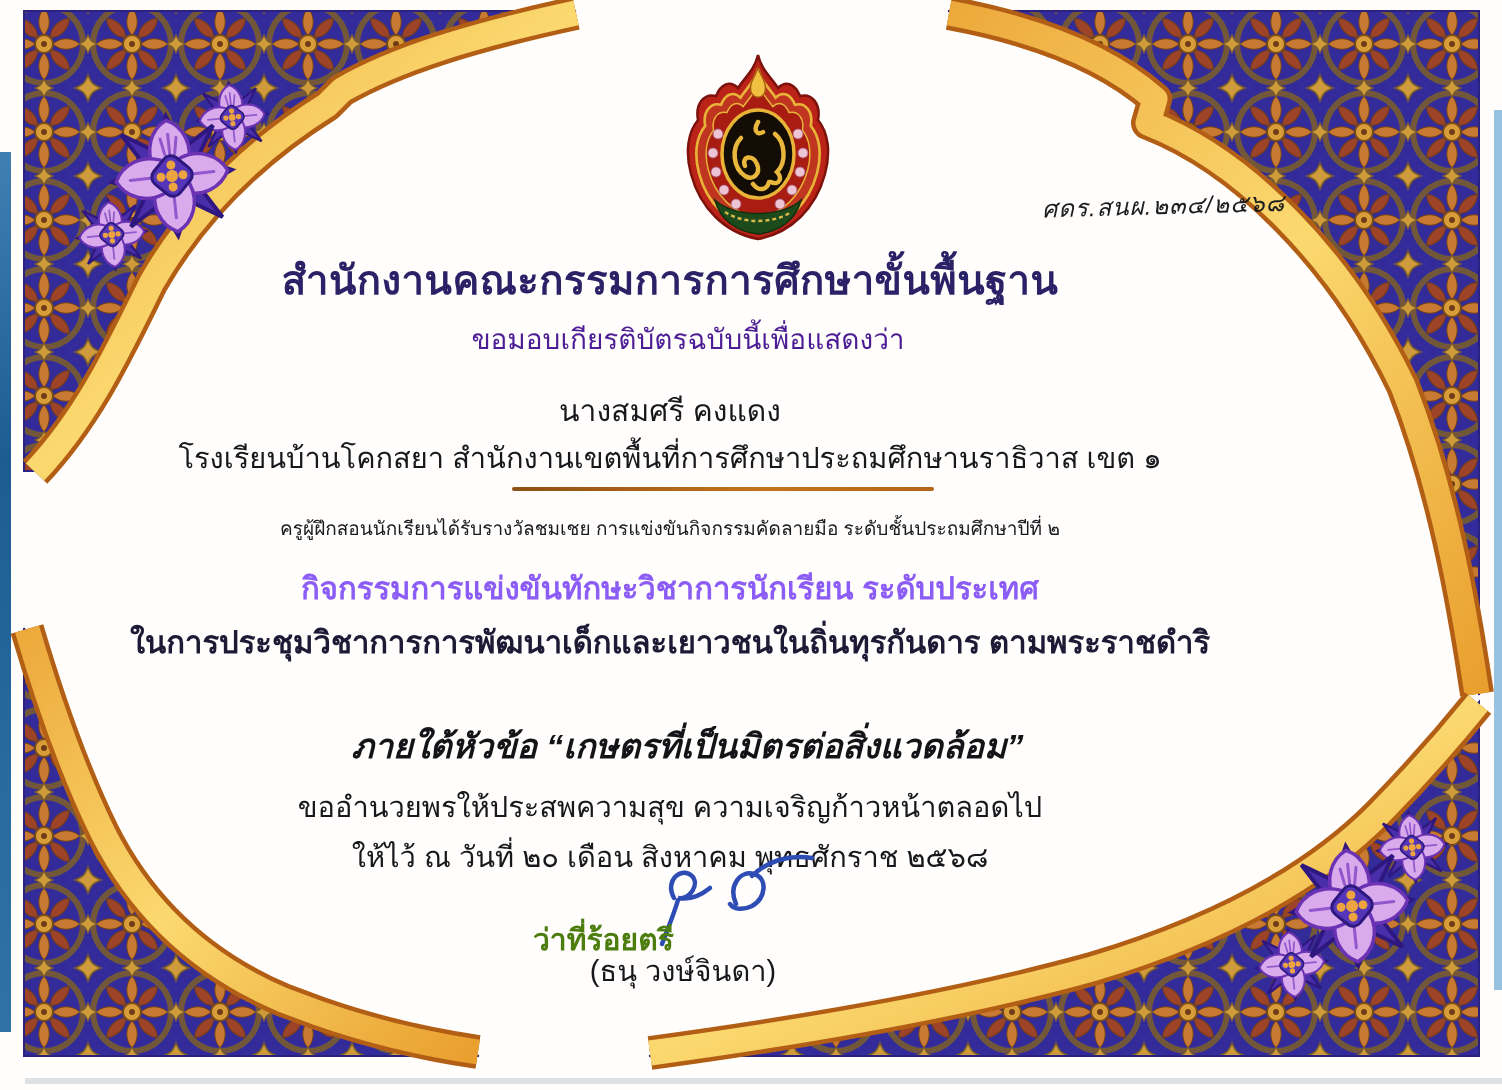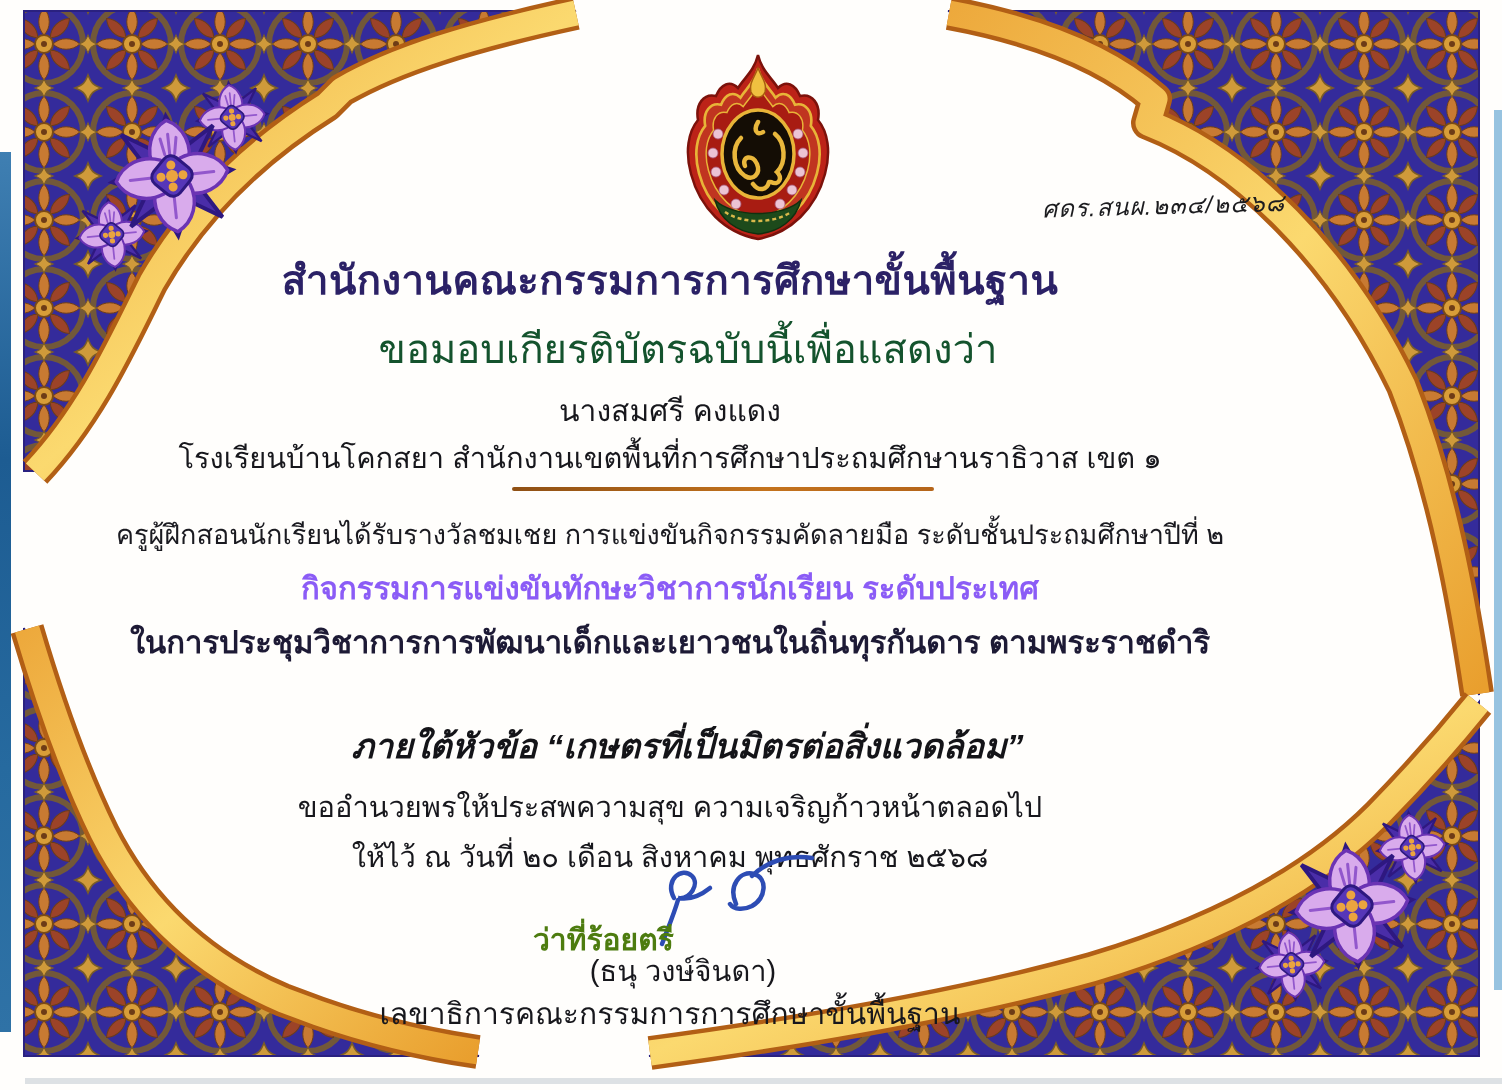--- a/index.html
+++ b/index.html
@@ -12,26 +12,26 @@
   .border-svg { position:absolute; left:0; top:0; width:1502px; height:1090px; }
   .artifact { position:absolute; }
   .strip-left { left:0; top:152px; width:11px; height:880px;
     background:linear-gradient(180deg,#3f7fb2,#1d5c92 35%,#266a9f 70%,#2f72a6); }
   .strip-right { left:1494px; top:110px; width:8px; height:880px; background:#85b8da; opacity:.85; }
   .strip-bottom { left:25px; top:1078px; width:1477px; height:6px; background:#d4d9dd; opacity:.8; }
   .line { position:absolute; left:0; width:1340px; text-align:center; color:#17171c; white-space:nowrap; }
   .ref-number { position:absolute; left:1042px; top:186px; width:260px; text-align:left;
     font-size:24px; font-style:italic; letter-spacing:1px; color:#1c1c1f; transform:rotate(-1.5deg); }
   .org-title { top:248px; font-size:40px; font-weight:700; color:#2b2166; letter-spacing:0.5px; }
-  .presents { top:317px; font-size:40px; color:#14532d;padding-left:36px; }
+  .presents { top:317px; font-size:28px; color:#4c1d95;padding-left:36px; }
   .recipient-name { top:387px; font-size:30px; }
   .recipient-affiliation { top:435px; font-size:29px; }
   .divider { position:absolute; left:512px; top:487px; width:422px; height:4px;
     background:linear-gradient(90deg,#8f5014,#c4731d 60%,#b5651a); border-radius:2px; }
-  .award-line { top:513px; font-size:27px; color:#1a1a20; }
+  .award-line { top:513px; font-size:19px; color:#1a1a20; }
   .event-1 { top:563px; font-size:31px; font-weight:700; color:#8b5cf6; }
   .event-2 { top:617px; font-size:31px; font-weight:700; color:#1d1a35; }
   .event-3 { top:669px; font-size:31px; font-weight:700; color:#1d1a35; }
   .theme-line { top:719px; font-size:34px; font-weight:700; font-style:italic; color:#141418;padding-left:35px; }
   .blessing-line { top:784px; font-size:29px; }
   .date-line { top:834px; font-size:29px; }
   .signer-rank { position:absolute; left:533px; top:916px; font-size:30px; font-weight:700; color:#4d7c0f; white-space:nowrap; }
   .signer-name { top:948px; font-size:29px;padding-left:26px; }
   .signer-position { top:990px; font-size:30px; }
   .emblem-svg { position:absolute; left:683px; top:52px; width:150px; height:192px; }
@@ -178,15 +178,14 @@
   <svg class="signature-svg" viewBox="0 0 180 105" xmlns="http://www.w3.org/2000/svg">
     <g fill="none" stroke="#2d4cb4" stroke-width="4.5" stroke-linecap="round">
       <path d="M34,48 C24,30 42,16 52,26 C60,34 50,50 38,48 C48,50 60,46 70,38"></path>
       <path d="M38,50 C34,64 28,78 22,94"></path>
       <path d="M96,54 C88,36 100,20 114,24 C128,28 126,48 112,56 C104,60 94,60 90,54"></path>
       <path d="M112,26 C126,12 148,4 172,8"></path>
     </g>
   </svg>
   <div class="signer-rank">ว่าที่ร้อยตรี</div>
   <div class="line signer-name">(ธนุ วงษ์จินดา)</div>
-  <div class="line signer-position">เลขาธิการคณะกรรมการการศึกษาขั้นพื้นฐาน</div>
 
 </div>
 
 </body></html>

